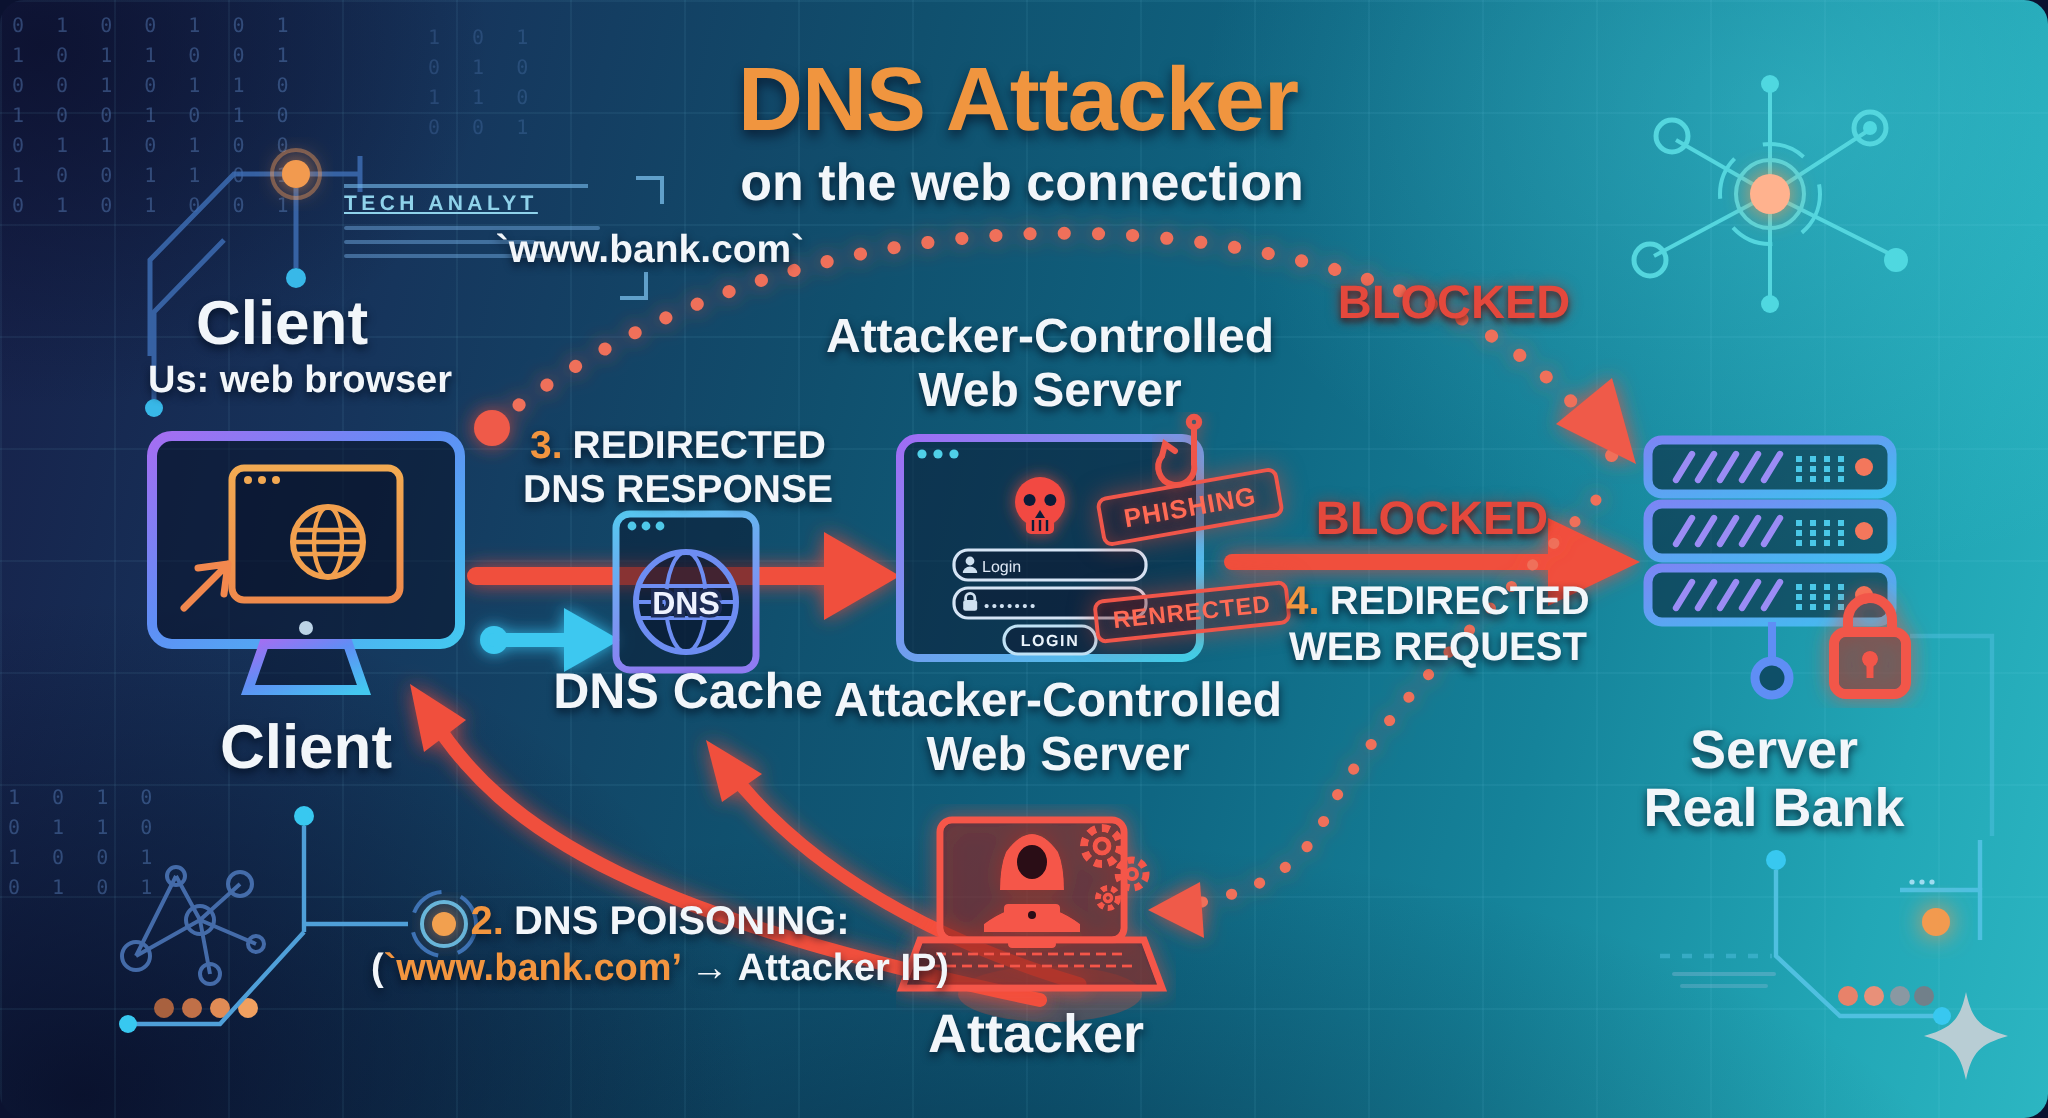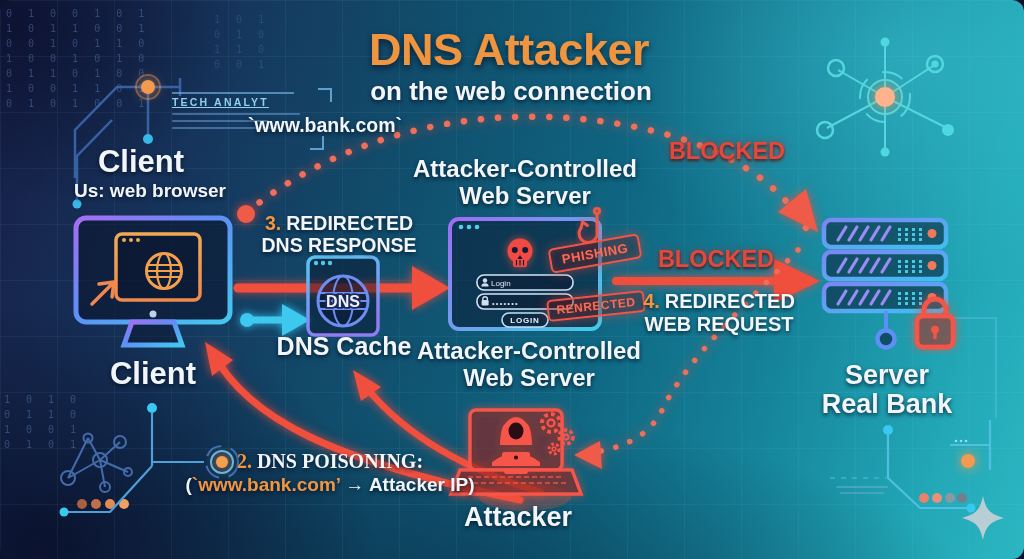--- a/index.html
+++ b/index.html
@@ -466,19 +466,19 @@
   </div>
 
   <div class="txt ctr" style="left:887px;top:361px;font-size:27px;font-weight:800;line-height:29px;">
     <div>Server</div>
     <div>Real Bank</div>
   </div>
 
   <div class="txt ctr" style="left:518px;top:502px;font-size:27px;font-weight:800;">Attacker</div>
 
   <div class="txt ctr" style="left:330px;top:449px;font-size:20px;line-height:24px;">
-    <div style="font-weight:800;font-family:Liberation Serif, serif;"><span class="o num">2.</span><span>DNS POISONING:</span></div>
+    <div style="font-weight:800;"><span class="o num">2.</span><span>DNS POISONING:</span></div>
     <div style="font-size:19px;font-weight:800;">
       <span>(</span><span class="o">`www.bank.com’</span><span> → Attacker IP)</span>
     </div>
   </div>
 
 </div>
 
 </body></html>

